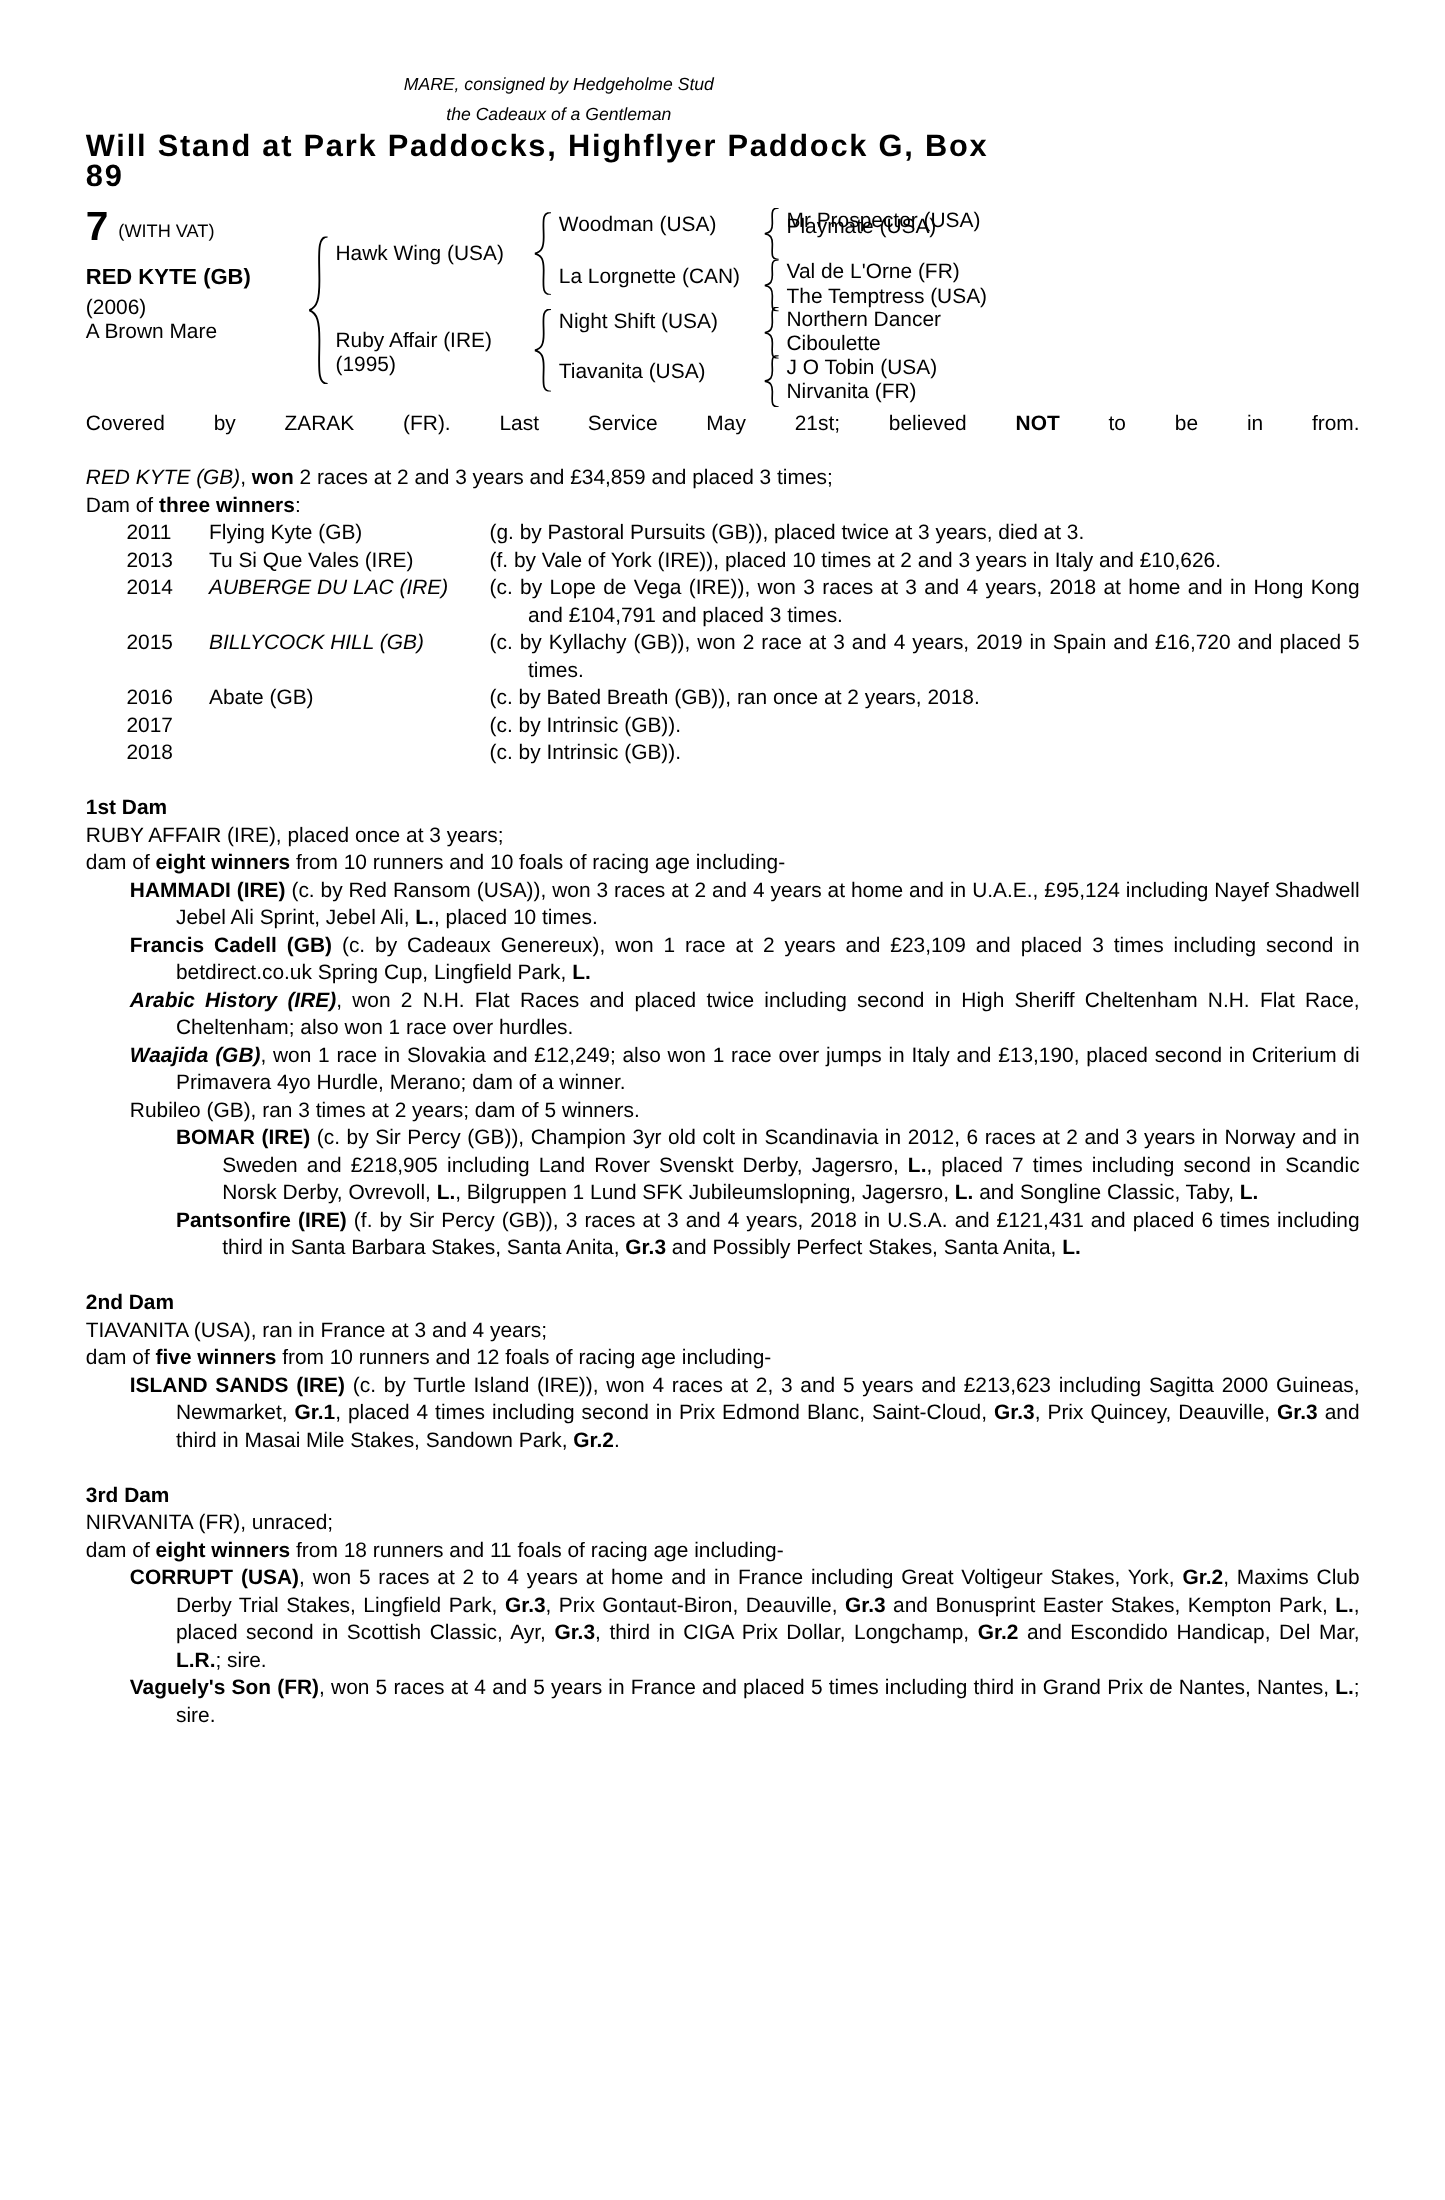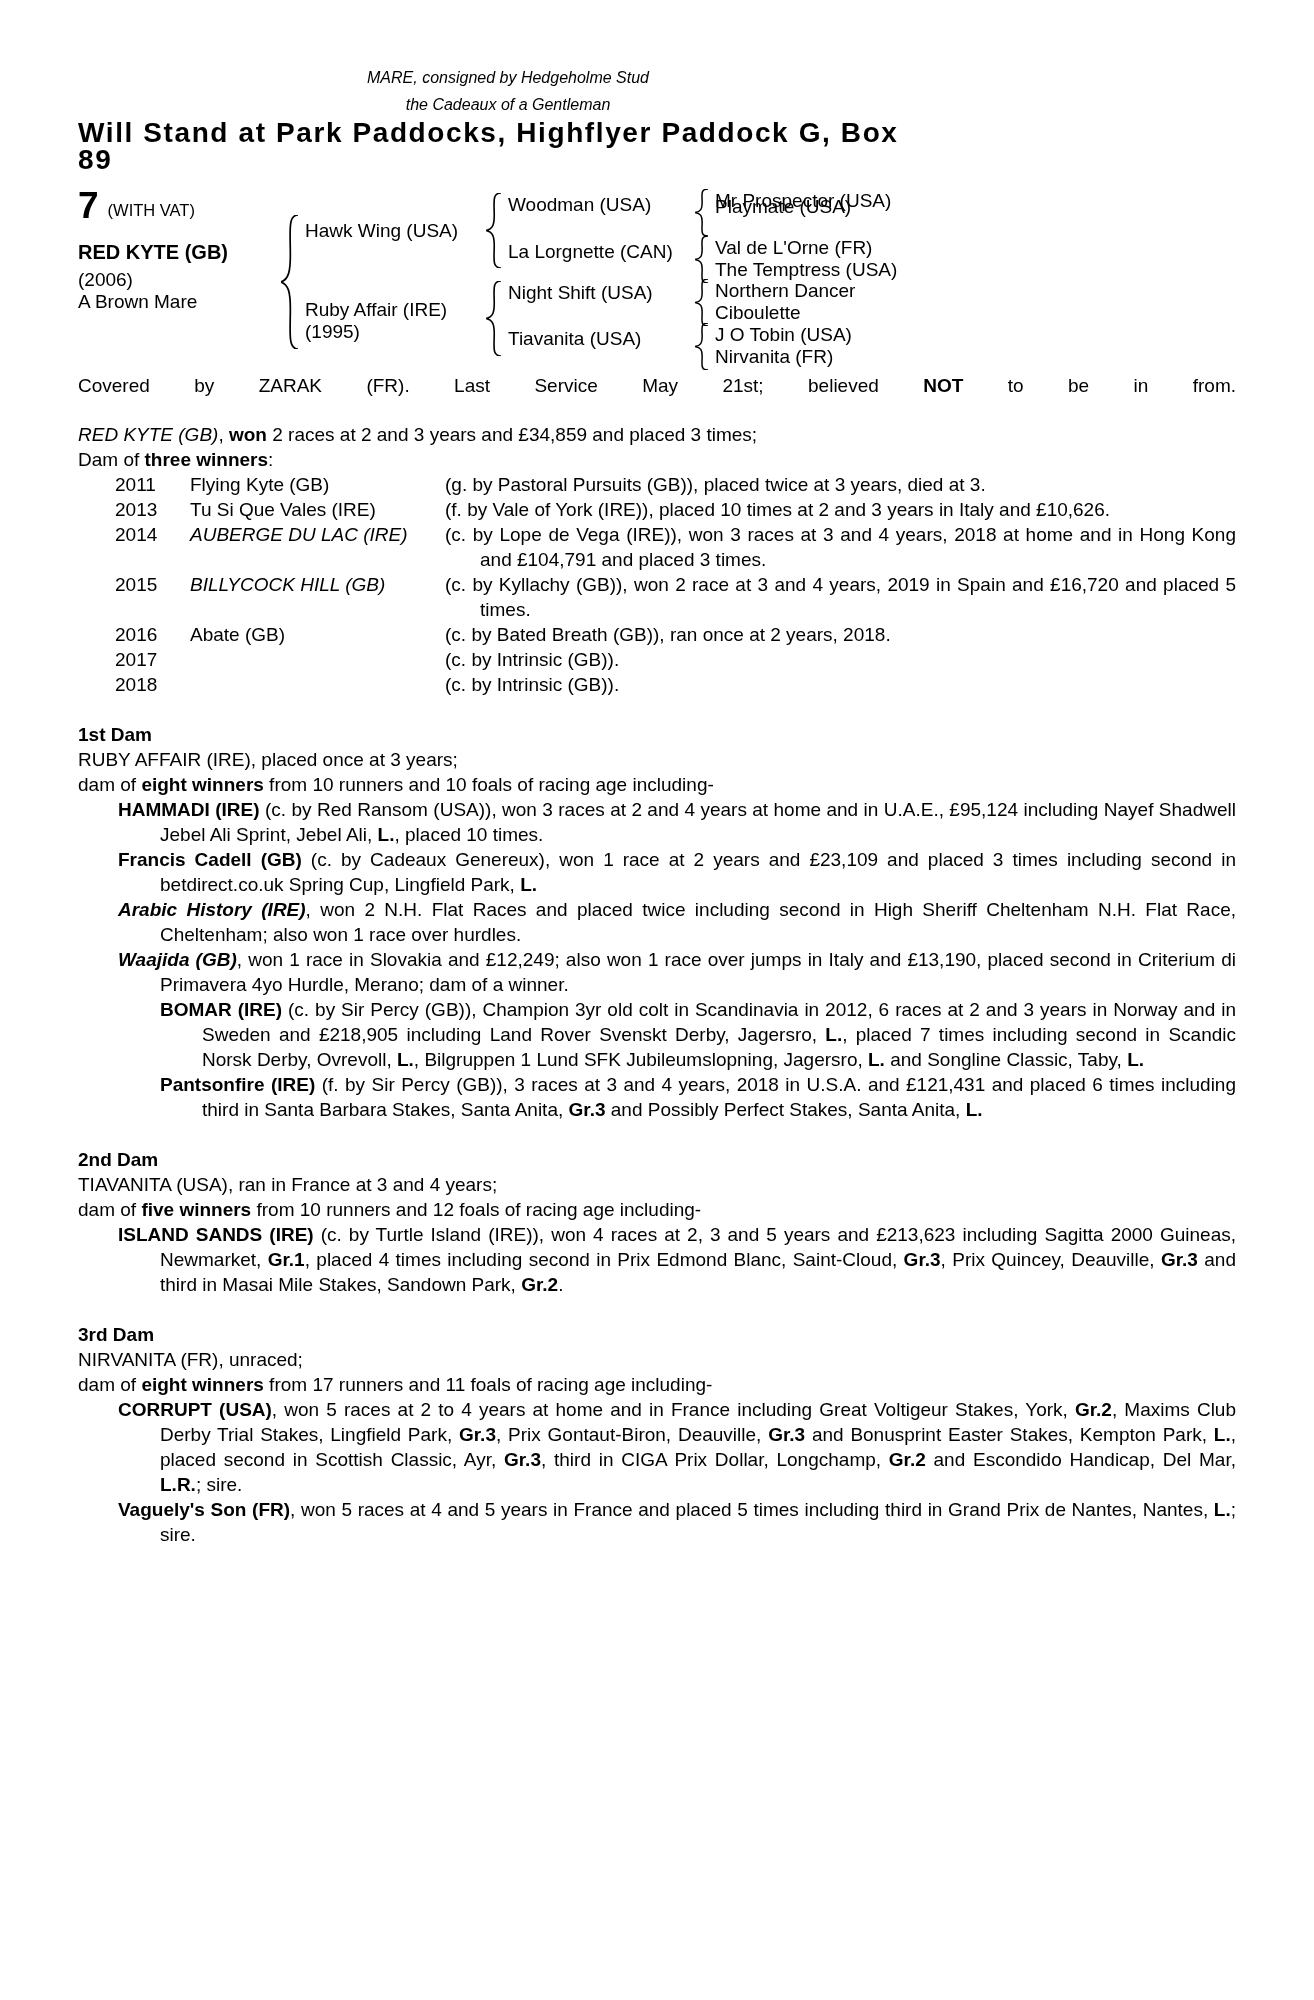--- a/index.html
+++ b/index.html
@@ -173,32 +173,33 @@
   </div>
 
   <div class="dam-section">
     <div class="dam-heading">1st Dam</div>
     <div>RUBY AFFAIR (IRE), placed once at 3 years;</div>
     <div><span>dam of </span><span class="f-b">eight winners</span><span> from 10 runners and 10 foals of racing age including-</span></div>
     <div class="entry"><span class="f-b">HAMMADI (IRE)</span><span> (c. by Red Ransom (USA)), won 3 races at 2 and 4 years at home and in U.A.E., £95,124 including Nayef Shadwell Jebel Ali Sprint, Jebel Ali, </span><span class="f-b">L.</span><span>, placed 10 times.</span></div>
     <div class="entry"><span class="f-b">Francis Cadell (GB)</span><span> (c. by Cadeaux Genereux), won 1 race at 2 years and £23,109 and placed 3 times including second in betdirect.co.uk Spring Cup, Lingfield Park, </span><span class="f-b">L.</span></div>
     <div class="entry"><span class="f-bi">Arabic History (IRE)</span><span>, won 2 N.H. Flat Races and placed twice including second in High Sheriff Cheltenham N.H. Flat Race, Cheltenham; also won 1 race over hurdles.</span></div>
     <div class="entry"><span class="f-bi">Waajida (GB)</span><span>, won 1 race in Slovakia and £12,249; also won 1 race over jumps in Italy and £13,190, placed second in Criterium di Primavera 4yo Hurdle, Merano; dam of a winner.</span></div>
+    <div class="entry"><span>Rubileo (GB), ran 3 times at 2 years; dam of 5 winners.</span></div>
     <div class="entry lvl2"><span class="f-b">BOMAR (IRE)</span><span> (c. by Sir Percy (GB)), Champion 3yr old colt in Scandinavia in 2012, 6 races at 2 and 3 years in Norway and in Sweden and £218,905 including Land Rover Svenskt Derby, Jagersro, </span><span class="f-b">L.</span><span>, placed 7 times including second in Scandic Norsk Derby, Ovrevoll, </span><span class="f-b">L.</span><span>, Bilgruppen 1 Lund SFK Jubileumslopning, Jagersro, </span><span class="f-b">L.</span><span> and Songline Classic, Taby, </span><span class="f-b">L.</span></div>
     <div class="entry lvl2"><span class="f-b">Pantsonfire (IRE)</span><span> (f. by Sir Percy (GB)), 3 races at 3 and 4 years, 2018 in U.S.A. and £121,431 and placed 6 times including third in Santa Barbara Stakes, Santa Anita, </span><span class="f-b">Gr.3</span><span> and Possibly Perfect Stakes, Santa Anita, </span><span class="f-b">L.</span></div>
   </div>
 
   <div class="dam-section">
     <div class="dam-heading">2nd Dam</div>
     <div>TIAVANITA (USA), ran in France at 3 and 4 years;</div>
     <div><span>dam of </span><span class="f-b">five winners</span><span> from 10 runners and 12 foals of racing age including-</span></div>
     <div class="entry"><span class="f-b">ISLAND SANDS (IRE)</span><span> (c. by Turtle Island (IRE)), won 4 races at 2, 3 and 5 years and £213,623 including Sagitta 2000 Guineas, Newmarket, </span><span class="f-b">Gr.1</span><span>, placed 4 times including second in Prix Edmond Blanc, Saint-Cloud, </span><span class="f-b">Gr.3</span><span>, Prix Quincey, Deauville, </span><span class="f-b">Gr.3</span><span> and third in Masai Mile Stakes, Sandown Park, </span><span class="f-b">Gr.2</span><span>.</span></div>
   </div>
 
   <div class="dam-section">
     <div class="dam-heading">3rd Dam</div>
     <div>NIRVANITA (FR), unraced;</div>
-    <div><span>dam of </span><span class="f-b">eight winners</span><span> from 17 runners and 11 foals of racing age including-</span></div>
+    <div><span>dam of </span><span class="f-b">eight winners</span><span> from 18 runners and 11 foals of racing age including-</span></div>
     <div class="entry"><span class="f-b">CORRUPT (USA)</span><span>, won 5 races at 2 to 4 years at home and in France including Great Voltigeur Stakes, York, </span><span class="f-b">Gr.2</span><span>, Maxims Club Derby Trial Stakes, Lingfield Park, </span><span class="f-b">Gr.3</span><span>, Prix Gontaut-Biron, Deauville, </span><span class="f-b">Gr.3</span><span> and Bonusprint Easter Stakes, Kempton Park, </span><span class="f-b">L.</span><span>, placed second in Scottish Classic, Ayr, </span><span class="f-b">Gr.3</span><span>, third in CIGA Prix Dollar, Longchamp, </span><span class="f-b">Gr.2</span><span> and Escondido Handicap, Del Mar, </span><span class="f-b">L.R.</span><span>; sire.</span></div>
     <div class="entry"><span class="f-b">Vaguely's Son (FR)</span><span>, won 5 races at 4 and 5 years in France and placed 5 times including third in Grand Prix de Nantes, Nantes, </span><span class="f-b">L.</span><span>; sire.</span></div>
   </div>
 
 </div>
 
 </body></html>

